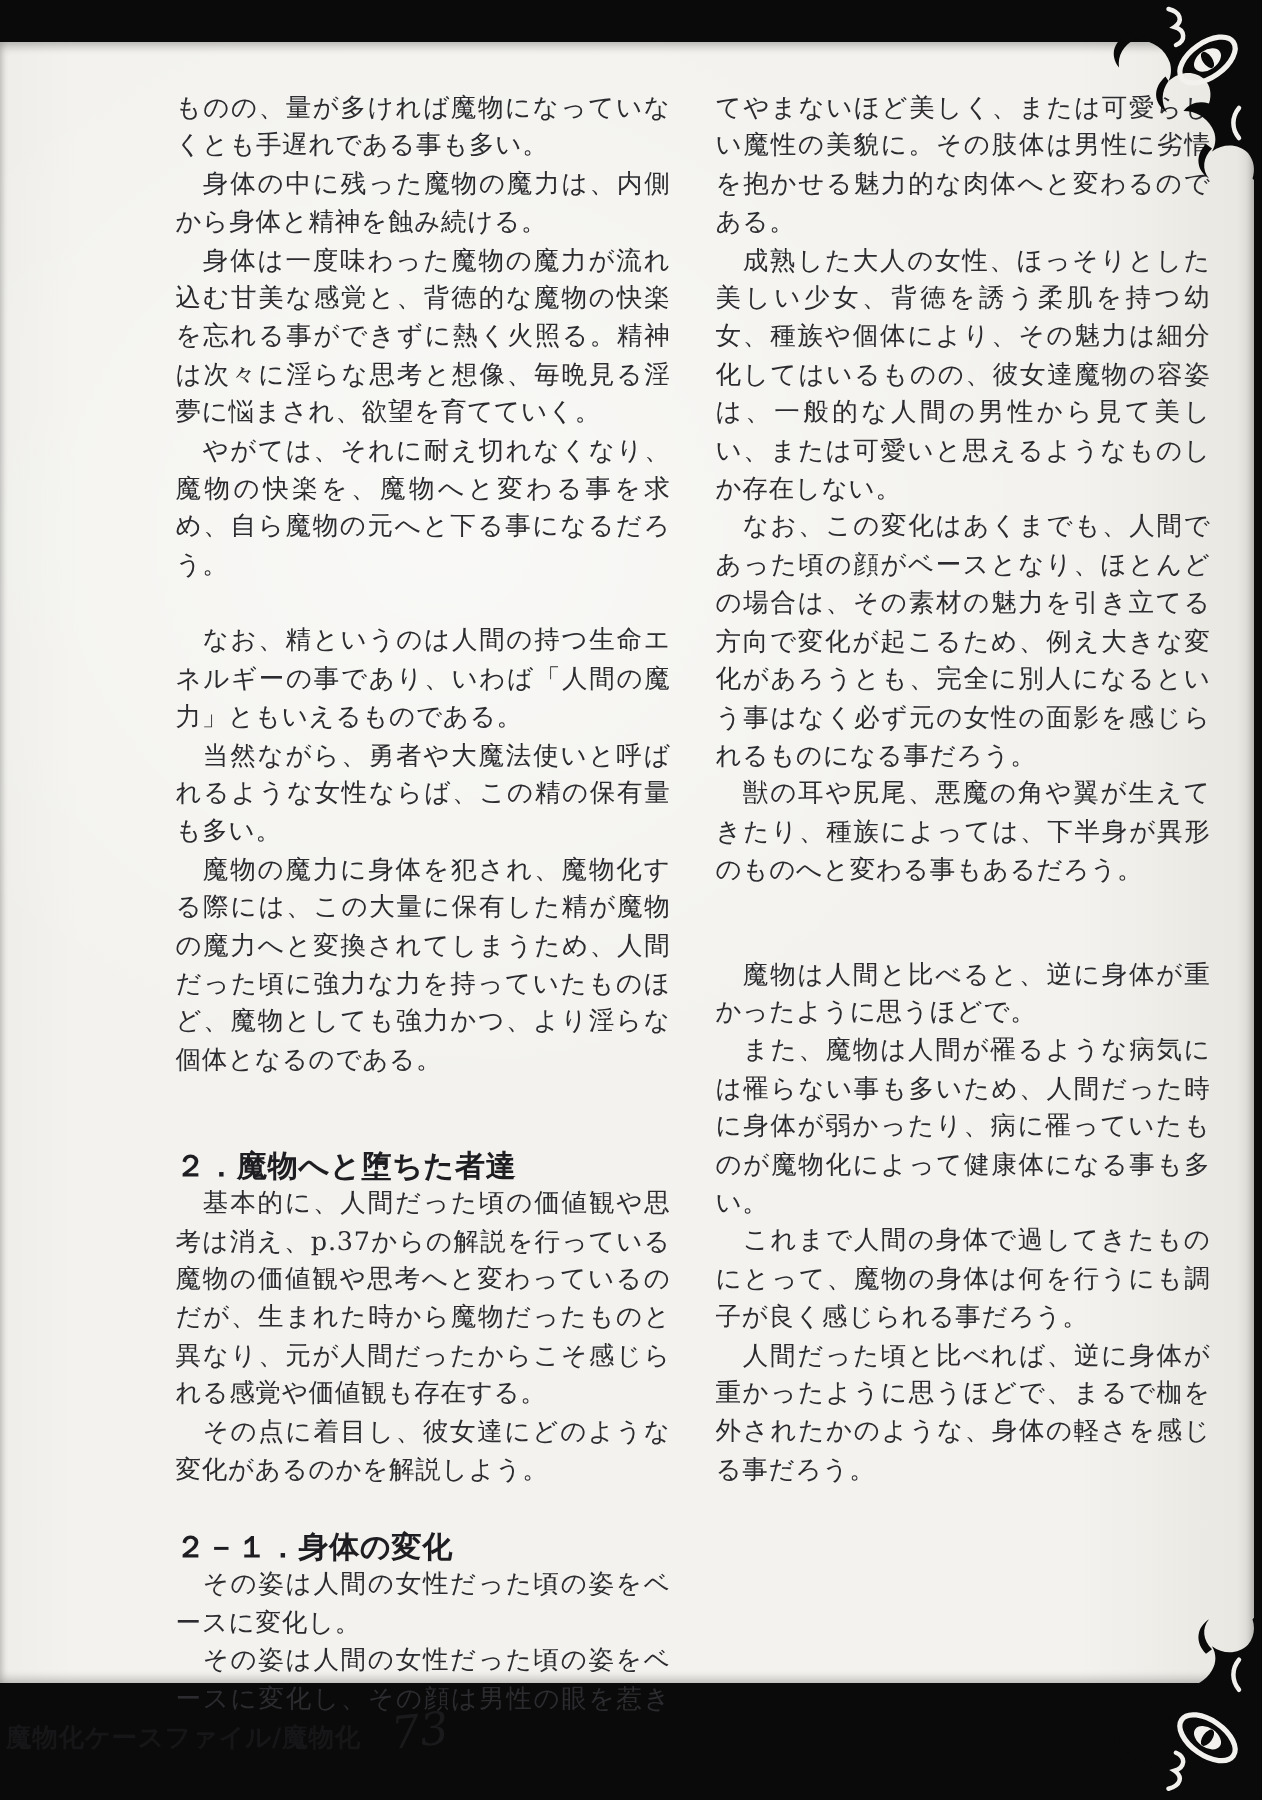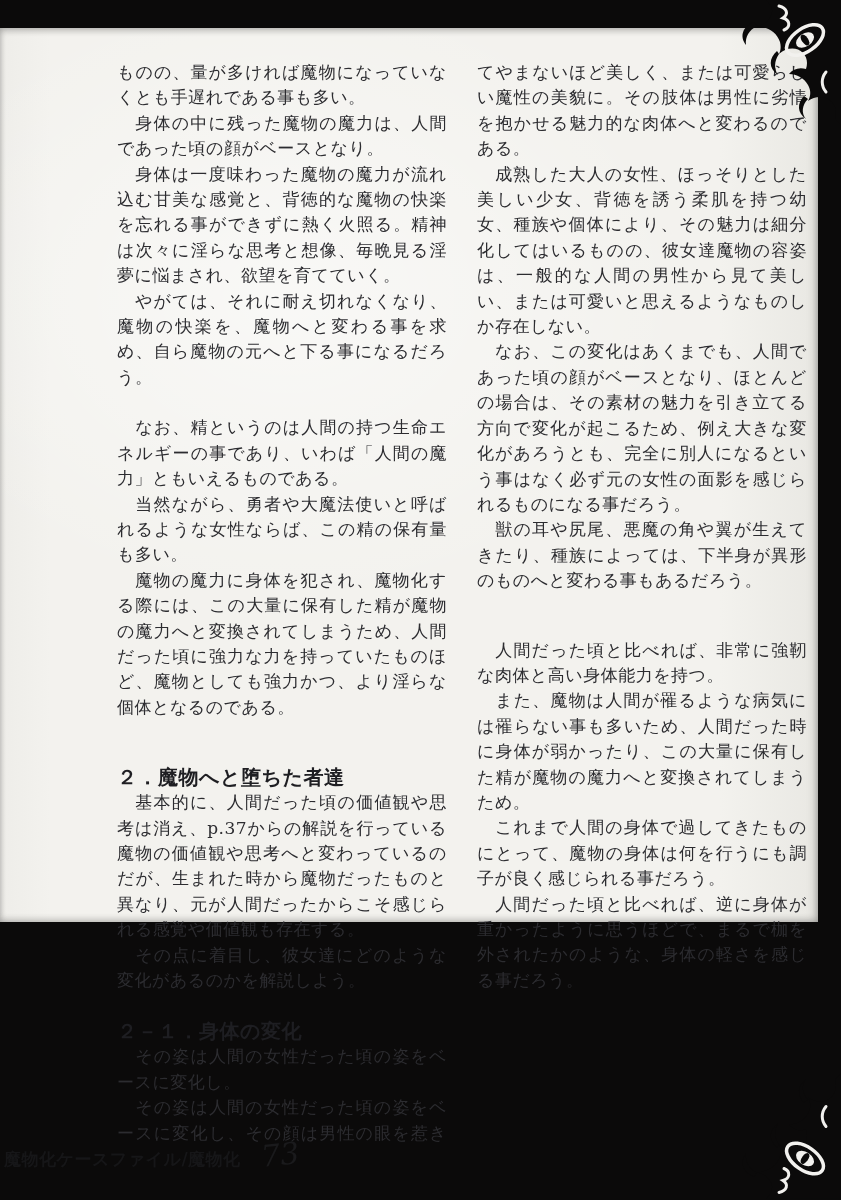--- a/index.html
+++ b/index.html
@@ -11,25 +11,26 @@
   html,body{margin:0;padding:0;}
   body{
     width:841px;height:1200px;position:relative;overflow:hidden;
     background:var(--frame);
     font-family:"DejaVu Serif","Liberation Serif",serif;
   }
   .frame{
     position:absolute;inset:0;background:var(--frame);
   }
   .paper{
-    position:absolute;left:0;top:28px;width:818px;height:894px;
+    position:absolute;left:0;top:28px;width:818px;height:1094px;
     background:
       radial-gradient(ellipse 70% 50% at 35% 30%, rgba(255,255,255,0.5), rgba(255,255,255,0) 70%),
       linear-gradient(90deg, #eeede9 0px, var(--paper) 50px, var(--paper) 720px, #e9e8e3 818px);
     box-shadow: inset 0 3px 6px rgba(0,0,0,0.18), inset -4px 0 9px rgba(0,0,0,0.12), inset 0 -3px 6px rgba(0,0,0,0.15);
+    padding-left: 18px;
   }
   .col{
     position:absolute;top:32px;height:1088px;overflow:hidden;
     color:var(--ink);
   }
   .col-left{left:117px;width:330px;}
   .col-right{left:477px;width:330px;}
   .col p{
     margin:0;
     font-size:17px;line-height:25.4px;letter-spacing:0.5px;
@@ -63,21 +64,21 @@
 </style>
 </head>
 <body>
 
 <div class="frame"></div>
 
 <div class="paper">
 
   <div class="col col-left">
     <p>ものの、量が多ければ魔物になっていなくとも手遅れである事も多い。</p>
-    <p>　身体の中に残った魔物の魔力は、人間であった頃の顔がベースとなり。</p>
+    <p>　身体の中に残った魔物の魔力は、内側から身体と精神を蝕み続ける。</p>
     <p>　身体は一度味わった魔物の魔力が流れ込む甘美な感覚と、背徳的な魔物の快楽を忘れる事ができずに熱く火照る。精神は次々に淫らな思考と想像、毎晩見る淫夢に悩まされ、欲望を育てていく。</p>
     <p>　やがては、それに耐え切れなくなり、魔物の快楽を、魔物へと変わる事を求め、自ら魔物の元へと下る事になるだろう。</p>
     <div class="gap-sm"></div>
     <p>　なお、精というのは人間の持つ生命エネルギーの事であり、いわば「人間の魔力」ともいえるものである。</p>
     <p>　当然ながら、勇者や大魔法使いと呼ばれるような女性ならば、この精の保有量も多い。</p>
     <p>　魔物の魔力に身体を犯され、魔物化する際には、この大量に保有した精が魔物の魔力へと変換されてしまうため、人間だった頃に強力な力を持っていたものほど、魔物としても強力かつ、より淫らな個体となるのである。</p>
     <div class="gap-lg"></div>
     <h3 class="heading">２．魔物へと堕ちた者達</h3>
     <p>　基本的に、人間だった頃の価値観や思考は消え、p.37からの解説を行っている魔物の価値観や思考へと変わっているのだが、生まれた時から魔物だったものと異なり、元が人間だったからこそ感じられる感覚や価値観も存在する。</p>
     <p>　その点に着目し、彼女達にどのような変化があるのかを解説しよう。</p>
@@ -86,22 +87,22 @@
     <p>　その姿は人間の女性だった頃の姿をベースに変化し。</p>
     <p>　その姿は人間の女性だった頃の姿をベースに変化し、その顔は男性の眼を惹きつけ</p>
   </div>
 
   <div class="col col-right">
     <p>てやまないほど美しく、または可愛らしい魔性の美貌に。その肢体は男性に劣情を抱かせる魅力的な肉体へと変わるのである。</p>
     <p>　成熟した大人の女性、ほっそりとした美しい少女、背徳を誘う柔肌を持つ幼女、種族や個体により、その魅力は細分化してはいるものの、彼女達魔物の容姿は、一般的な人間の男性から見て美しい、または可愛いと思えるようなものしか存在しない。</p>
     <p>　なお、この変化はあくまでも、人間であった頃の顔がベースとなり、ほとんどの場合は、その素材の魅力を引き立てる方向で変化が起こるため、例え大きな変化があろうとも、完全に別人になるという事はなく必ず元の女性の面影を感じられるものになる事だろう。</p>
     <p>　獣の耳や尻尾、悪魔の角や翼が生えてきたり、種族によっては、下半身が異形のものへと変わる事もあるだろう。</p>
     <div class="gap-lg"></div>
-    <p>　人間だった頃と比べれば、非常に強靭な肉体と高い身体能力を持つ。</p>
-    <p>　また、魔物は人間が罹るような病気には罹らない事も多いため、人間だった時に身体が弱かったり、この大量に保有した精が魔物の魔力へと変換されてしまうため。</p>
+    <p>　魔物は人間と比べると、逆に身体が重かったように思うほどで。</p>
+    <p>　また、魔物は人間が罹るような病気には罹らない事も多いため、人間だった時に身体が弱かったり、病に罹っていたものが魔物化によって健康体になる事も多い。</p>
     <p>　これまで人間の身体で過してきたものにとって、魔物の身体は何を行うにも調子が良く感じられる事だろう。</p>
     <p>　人間だった頃と比べれば、逆に身体が重かったように思うほどで、まるで枷を外されたかのような、身体の軽さを感じる事だろう。</p>
 
   </div>
 
   <div class="footer">
     <span class="footer-title">魔物化ケースファイル/魔物化</span>
     <span class="page-number">73</span>
   </div>
 </div>

